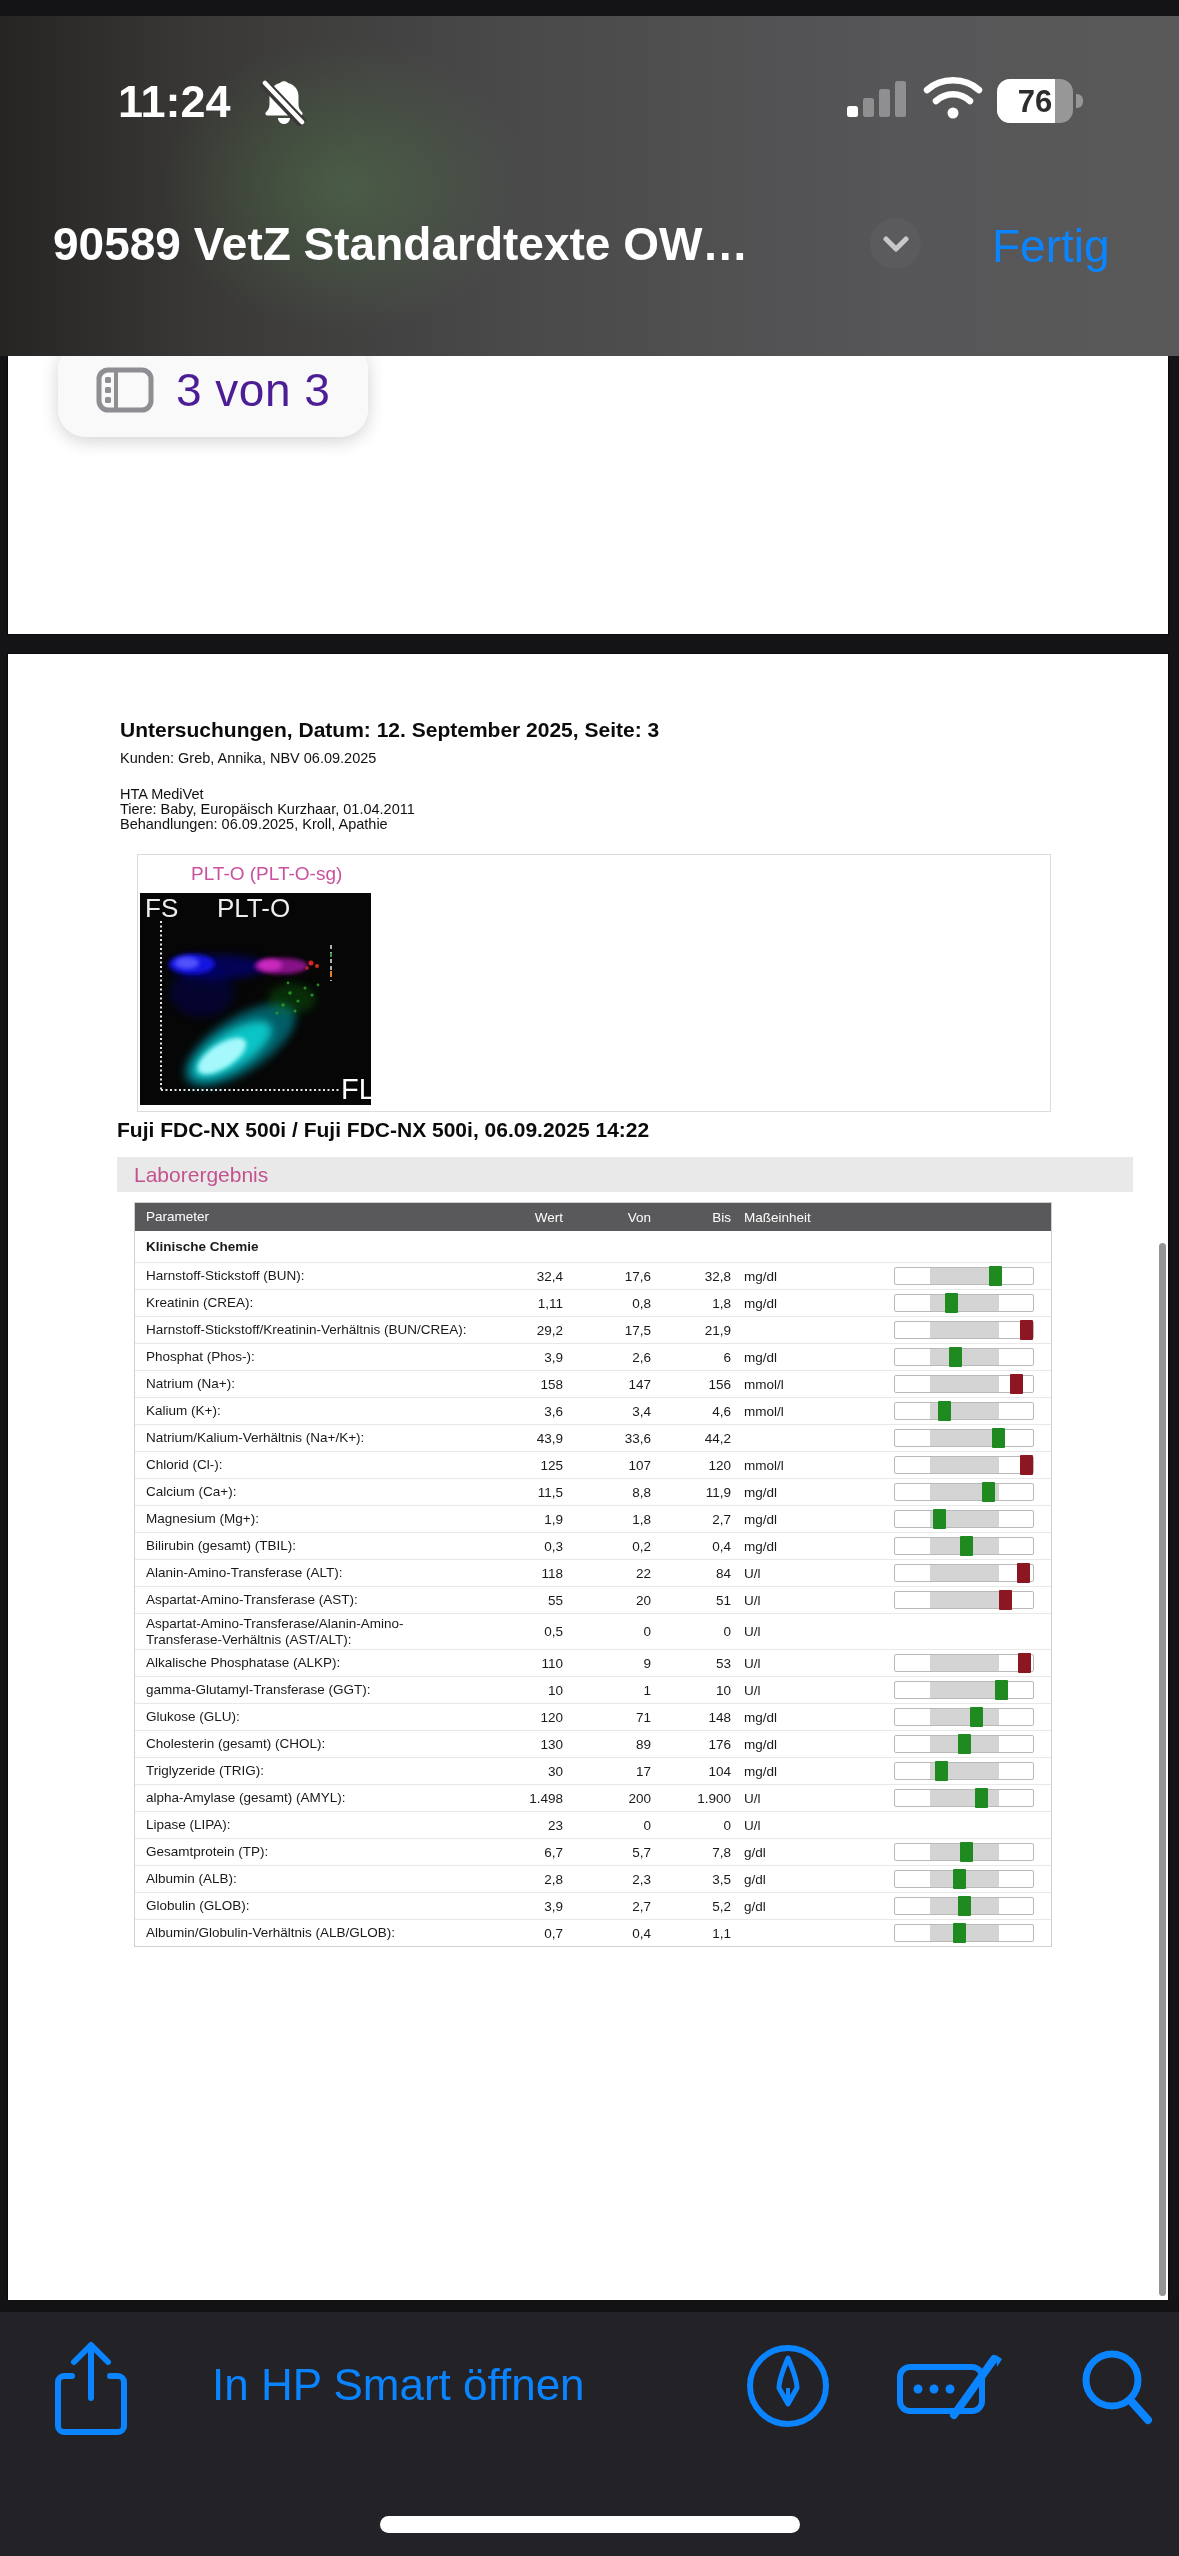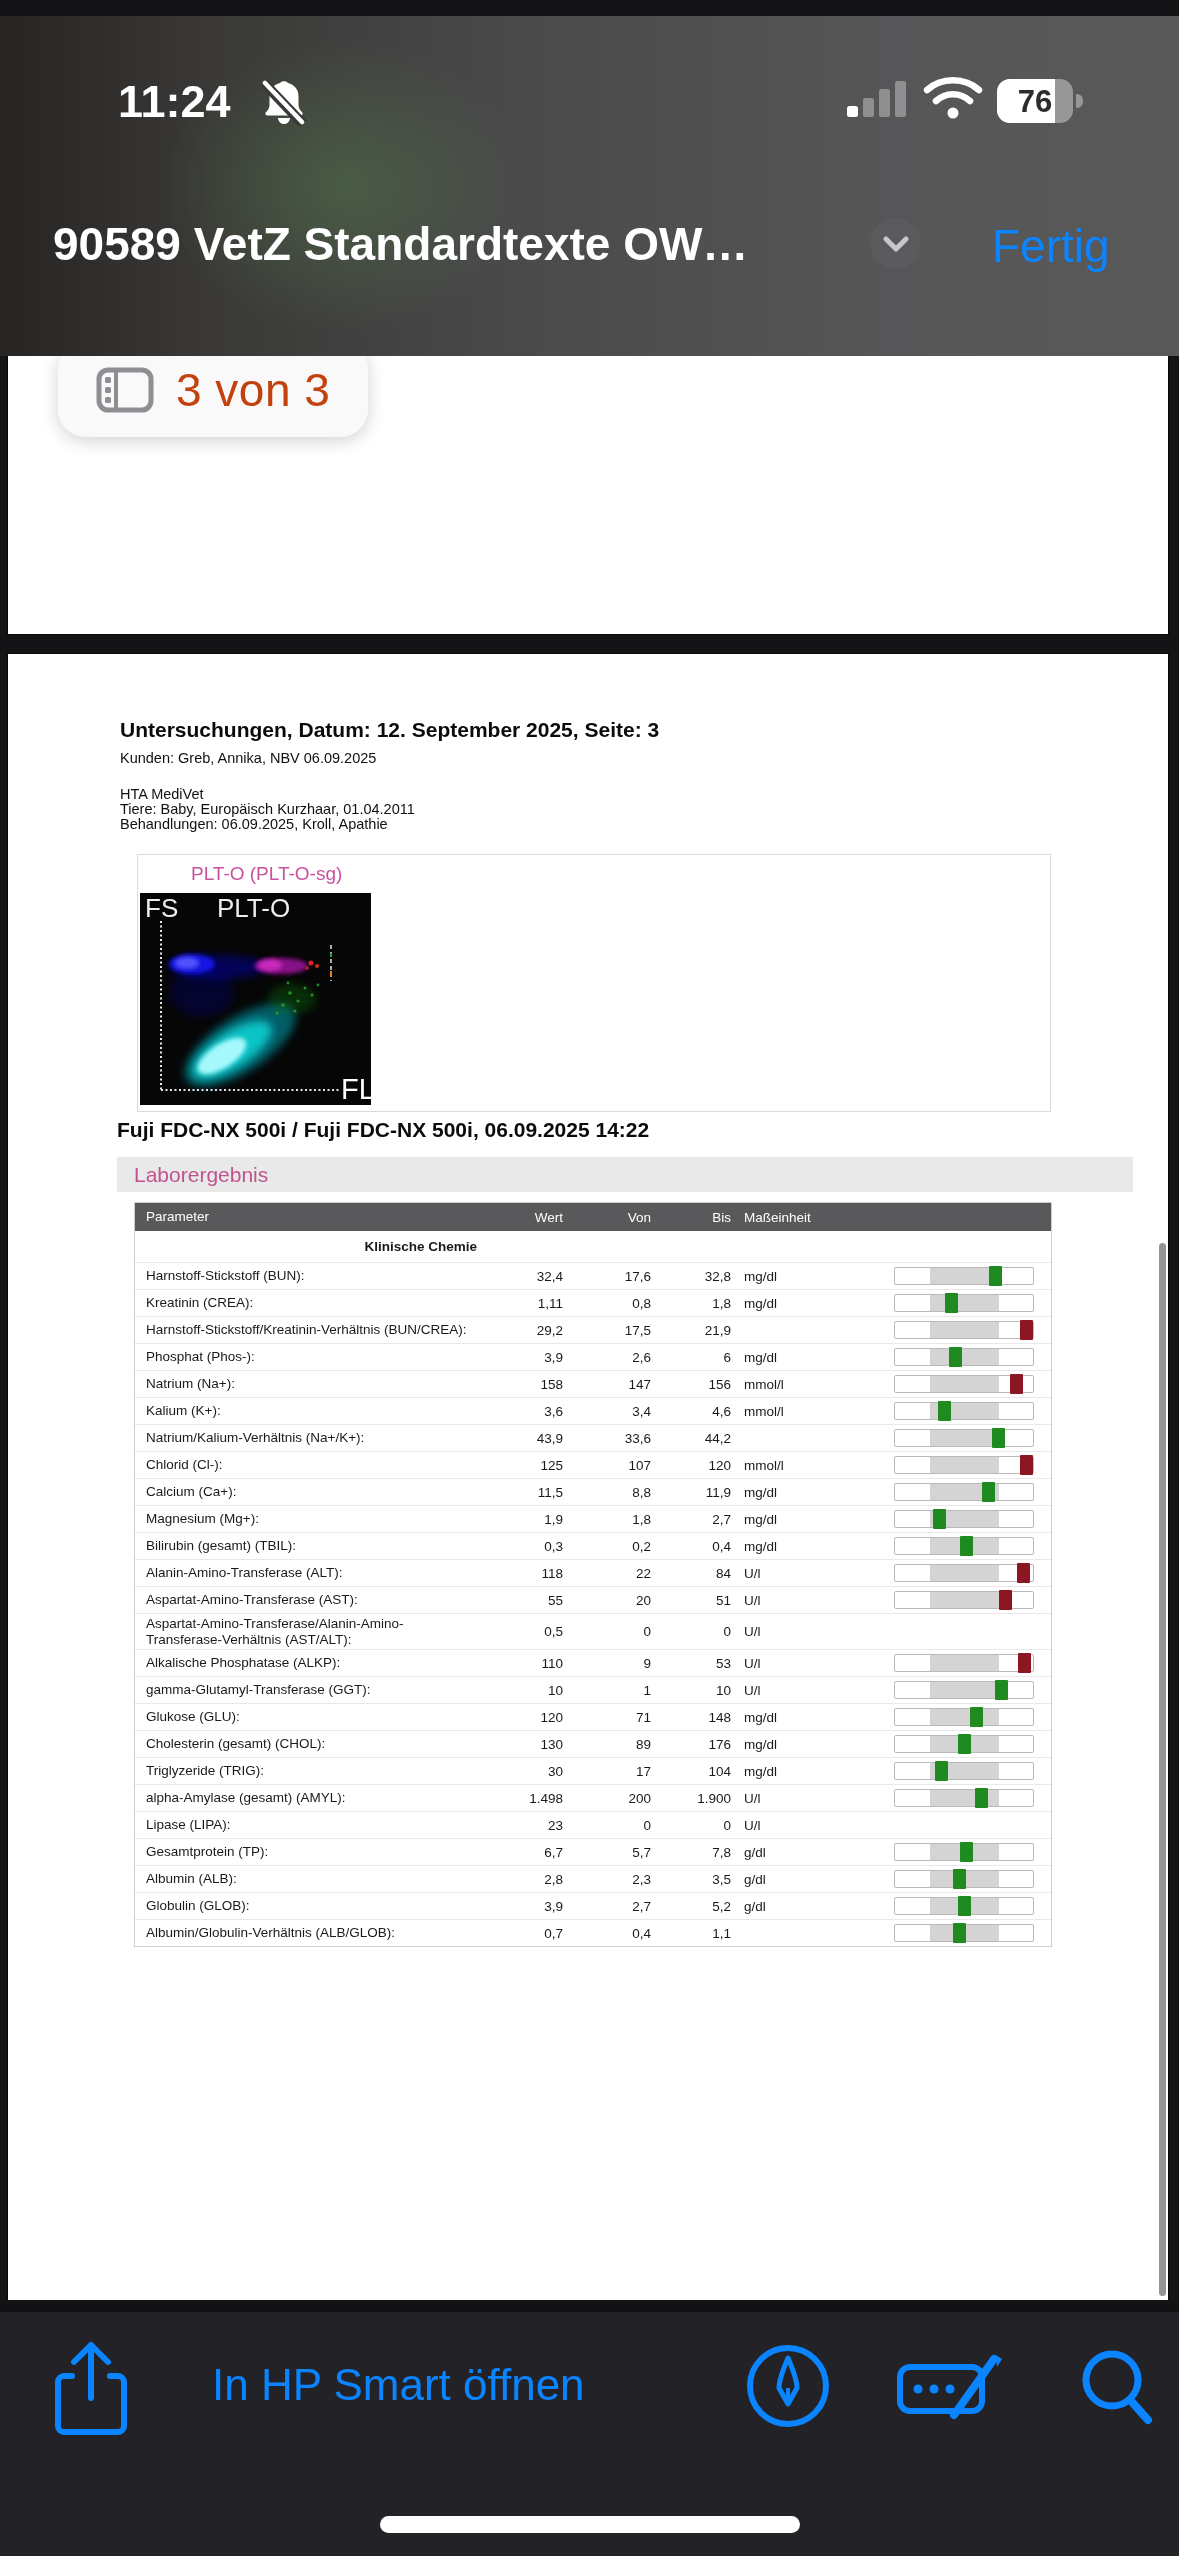--- a/index.html
+++ b/index.html
@@ -12,41 +12,41 @@
   .page2{top:240px;height:394px;}
   .page3{top:654px;height:1646px;}
 
   .boxline-r{position:absolute;background:#d9d9d9;}
   .hist-svg{position:absolute;left:126px;top:10px;}
 
   
   .pill{position:absolute;left:58px;top:342px;width:310px;height:95px;border-radius:28px;
     background:rgba(249,249,249,.97);box-shadow:0 4px 18px rgba(0,0,0,.18);
     display:flex;align-items:center;gap:22px;padding:0 10px 0 38px;box-sizing:border-box;}
-  .pill-text{font-size:46px;color:#c2410c;font-weight:500;letter-spacing:.5px;}
+  .pill-text{font-size:46px;color:#4c1d95;font-weight:500;letter-spacing:.5px;}
 
   
   .doc-title{position:absolute;left:112px;top:64px;font-size:21px;font-weight:bold;color:#0b0b0b;}
   .doc-sub{position:absolute;left:112px;top:96px;font-size:14.5px;color:#111;}
   .doc-meta{position:absolute;left:112px;top:133px;font-size:14.5px;color:#111;line-height:15px;white-space:pre-line;}
   .content-box{position:absolute;left:129px;top:200px;width:912px;height:256px;border:1px solid #dcdcdc;}
   .plt-label{position:absolute;left:53px;top:8px;font-size:19px;color:#c9519d;}
   .scatter-svg{position:absolute;left:2px;top:38px;}
   .device-line{position:absolute;left:109px;top:464px;font-size:21px;font-weight:bold;color:#0b0b0b;}
   .lab-band{position:absolute;left:109px;top:503px;width:1016px;height:35px;background:#e9e9e9;
     display:flex;align-items:center;}
   .lab-band span{font-size:21px;color:#c2538f;margin-left:17px;}
 
   
   .rtable{position:absolute;left:126px;top:548px;width:918px;border:1px solid #cfcfcf;
     box-sizing:border-box;background:#fff;font-size:13.5px;color:#1a1a1a;}
   .trow{display:grid;grid-template-columns:356px 72px 88px 80px 148px 1fr;
     align-items:center;min-height:27px;padding:2px 0;border-top:1px solid #e8e8e8;box-sizing:border-box;}
   .thead{background:#59595b;color:#fff;border-top:none;min-height:28px;}
-  .tsection{border-top:none;font-weight:bold;min-height:31px;text-align:right;}
+  .tsection{border-top:none;font-weight:bold;min-height:31px;}
   .c-param{padding-left:11px;padding-right:14px;line-height:15.5px;overflow-wrap:break-word;}
   .c-num{text-align:right;}
   .c-unit{padding-left:13px;}
   .barwrap{width:140px;height:18px;margin-left:15px;position:relative;
     background:#fff;border:1px solid #b9b9b9;border-radius:2px;box-sizing:border-box;align-self:center;}
   .grayzone{position:absolute;left:25%;width:50%;top:0;bottom:0;background:#d4d4d4;}
   .marker{position:absolute;top:-2px;width:13px;height:20px;border-radius:1px;}
 
   
   .scrollbar{position:absolute;left:1159px;top:1243px;width:7px;height:1053px;

